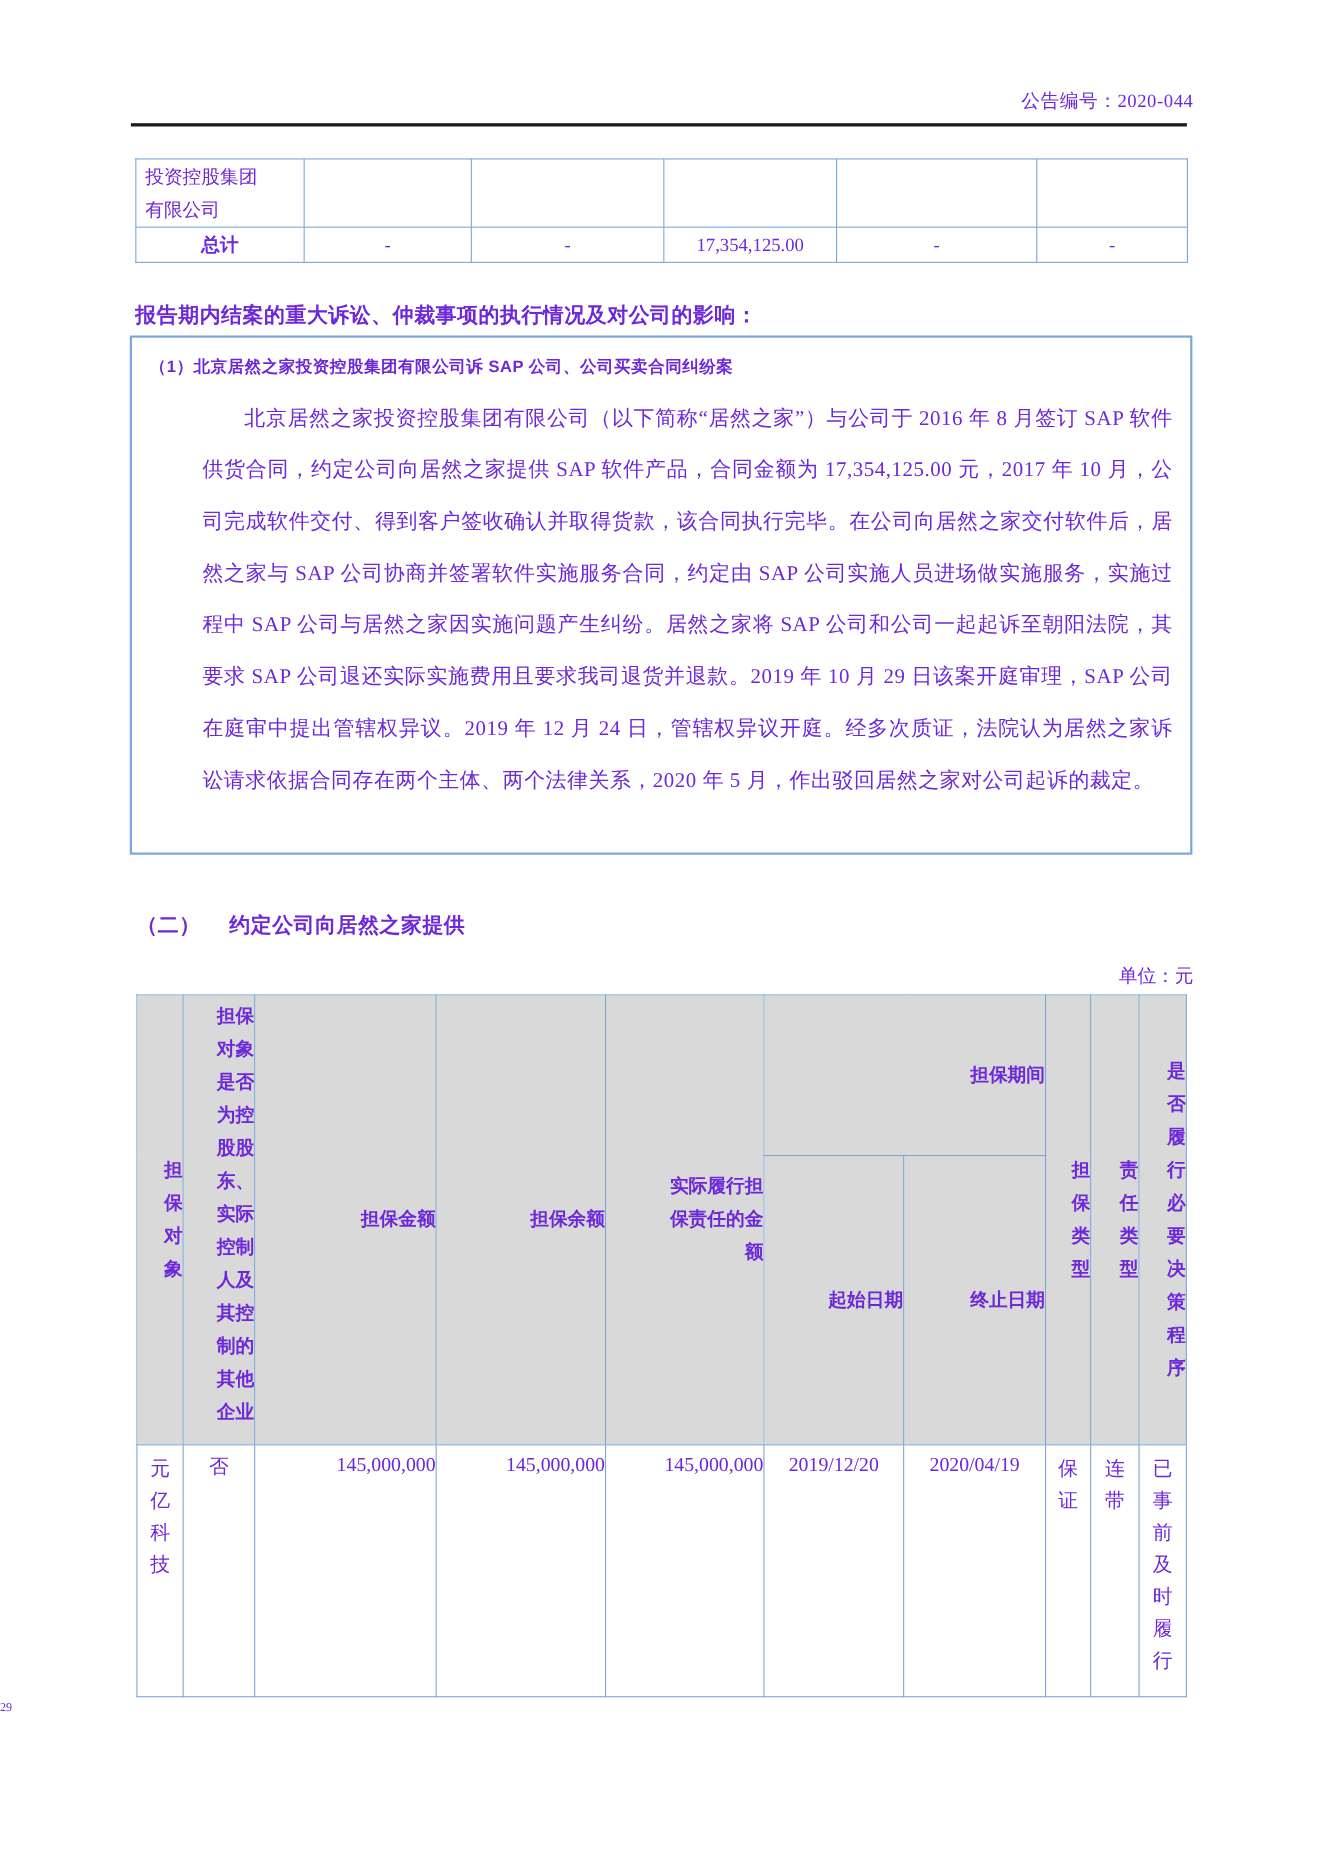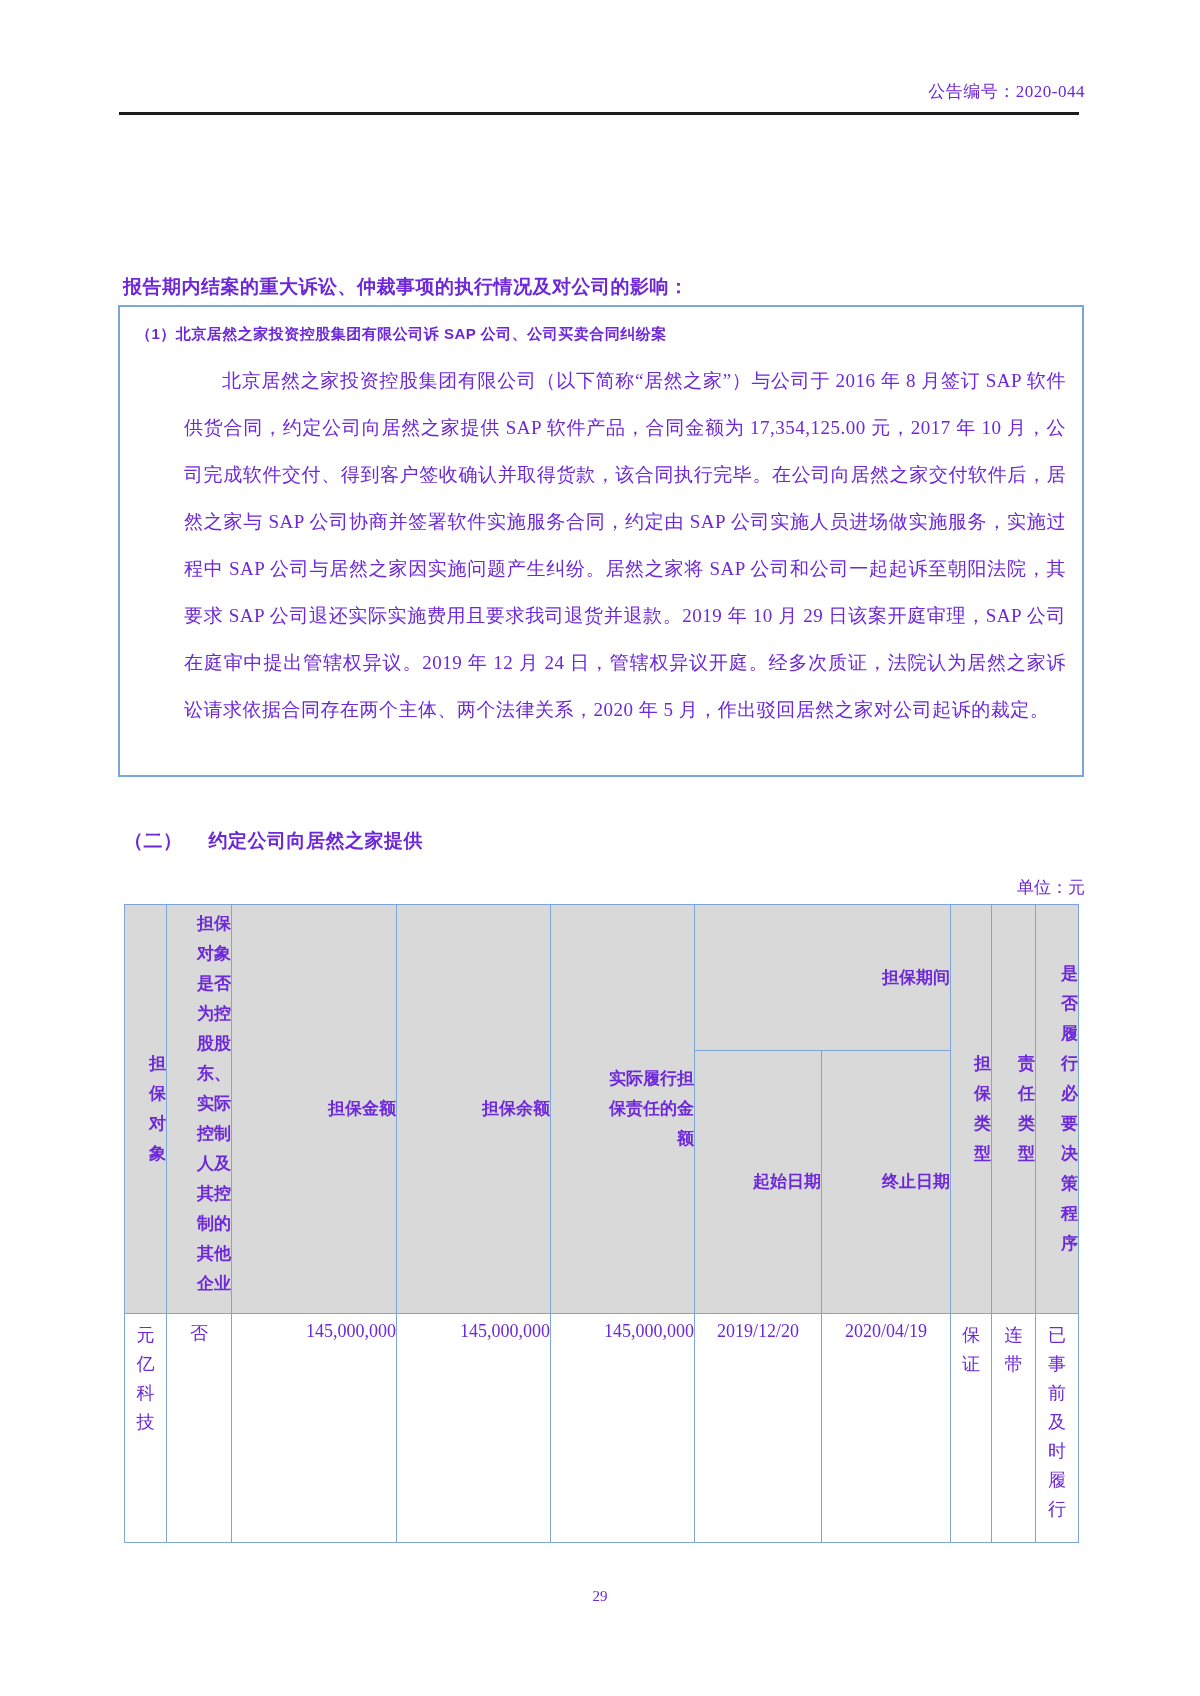--- a/index.html
+++ b/index.html
@@ -43,41 +43,58 @@
   .gtable .gr2 td { height:262px; }
   .gtable .gr3 td { height:221px; }
   .hd { background:#d9d9d9; font-family:"Liberation Sans","DejaVu Sans",sans-serif; font-weight:bold;
         font-size:17px; text-align:right; vertical-align:middle; white-space:pre-line; line-height:30px; }
   .hd.wrap2 { vertical-align:top; padding-top:4px; line-height:30px; }
   .gtable .gr3 td { vertical-align:top; font-size:18px; padding-top:7px; white-space:pre-line; }
   .cell-center { text-align:center; }
   .cell-num { text-align:right; padding-right:10px; }
   .vstack { line-height:29px; text-align:center; }
 
-  .page-num { position:absolute; top:1588px; left:0; width:100%; text-align:center; font-size:15px; }
+  .page-num { position:absolute; top:1546px; left:0; width:100%; font-size:11px; }
 </style>
 </head>
 <body>
 
 <div class="page serif">
 
   <div class="doc-number serif">公告编号：2020-044</div>
 
   <div class="rule"></div>
 
   <table class="ltable serif">
     <colgroup>
         <col class="lc1">
         <col class="lc2">
         <col class="lc3">
         <col class="lc4">
         <col class="lc5">
         <col class="lc6">
       </colgroup>
     <tbody>
+        <tr class="lr1">
+      <td class="name">投资控股集团
+有限公司</td>
+      <td></td>
+      <td></td>
+      <td></td>
+      <td></td>
+      <td></td>
+    </tr>
+    <tr class="lr2">
+      <td class="total-label">总计</td>
+      <td>-</td>
+      <td>-</td>
+      <td>17,354,125.00</td>
+      <td>-</td>
+      <td>-</td>
+    </tr>
   </tbody>
     </table>
 
   <div class="heading1 hei">报告期内结案的重大诉讼、仲裁事项的执行情况及对公司的影响：</div>
 
   <div class="case-box">
     <div class="case-title hei">（1）北京居然之家投资控股集团有限公司诉 SAP 公司、公司买卖合同纠纷案</div>
     <div class="case-body serif">北京居然之家投资控股集团有限公司（以下简称“居然之家”）与公司于 2016 年 8 月签订 SAP 软件供货合同，约定公司向居然之家提供 SAP 软件产品，合同金额为 17,354,125.00 元，2017 年 10 月，公司完成软件交付、得到客户签收确认并取得货款，该合同执行完毕。在公司向居然之家交付软件后，居然之家与 SAP 公司协商并签署软件实施服务合同，约定由 SAP 公司实施人员进场做实施服务，实施过程中 SAP 公司与居然之家因实施问题产生纠纷。居然之家将 SAP 公司和公司一起起诉至朝阳法院，其要求 SAP 公司退还实际实施费用且要求我司退货并退款。2019 年 10 月 29 日该案开庭审理，SAP 公司在庭审中提出管辖权异议。2019 年 12 月 24 日，管辖权异议开庭。经多次质证，法院认为居然之家诉讼请求依据合同存在两个主体、两个法律关系，2020 年 5 月，作出驳回居然之家对公司起诉的裁定。</div>
   </div>
 

